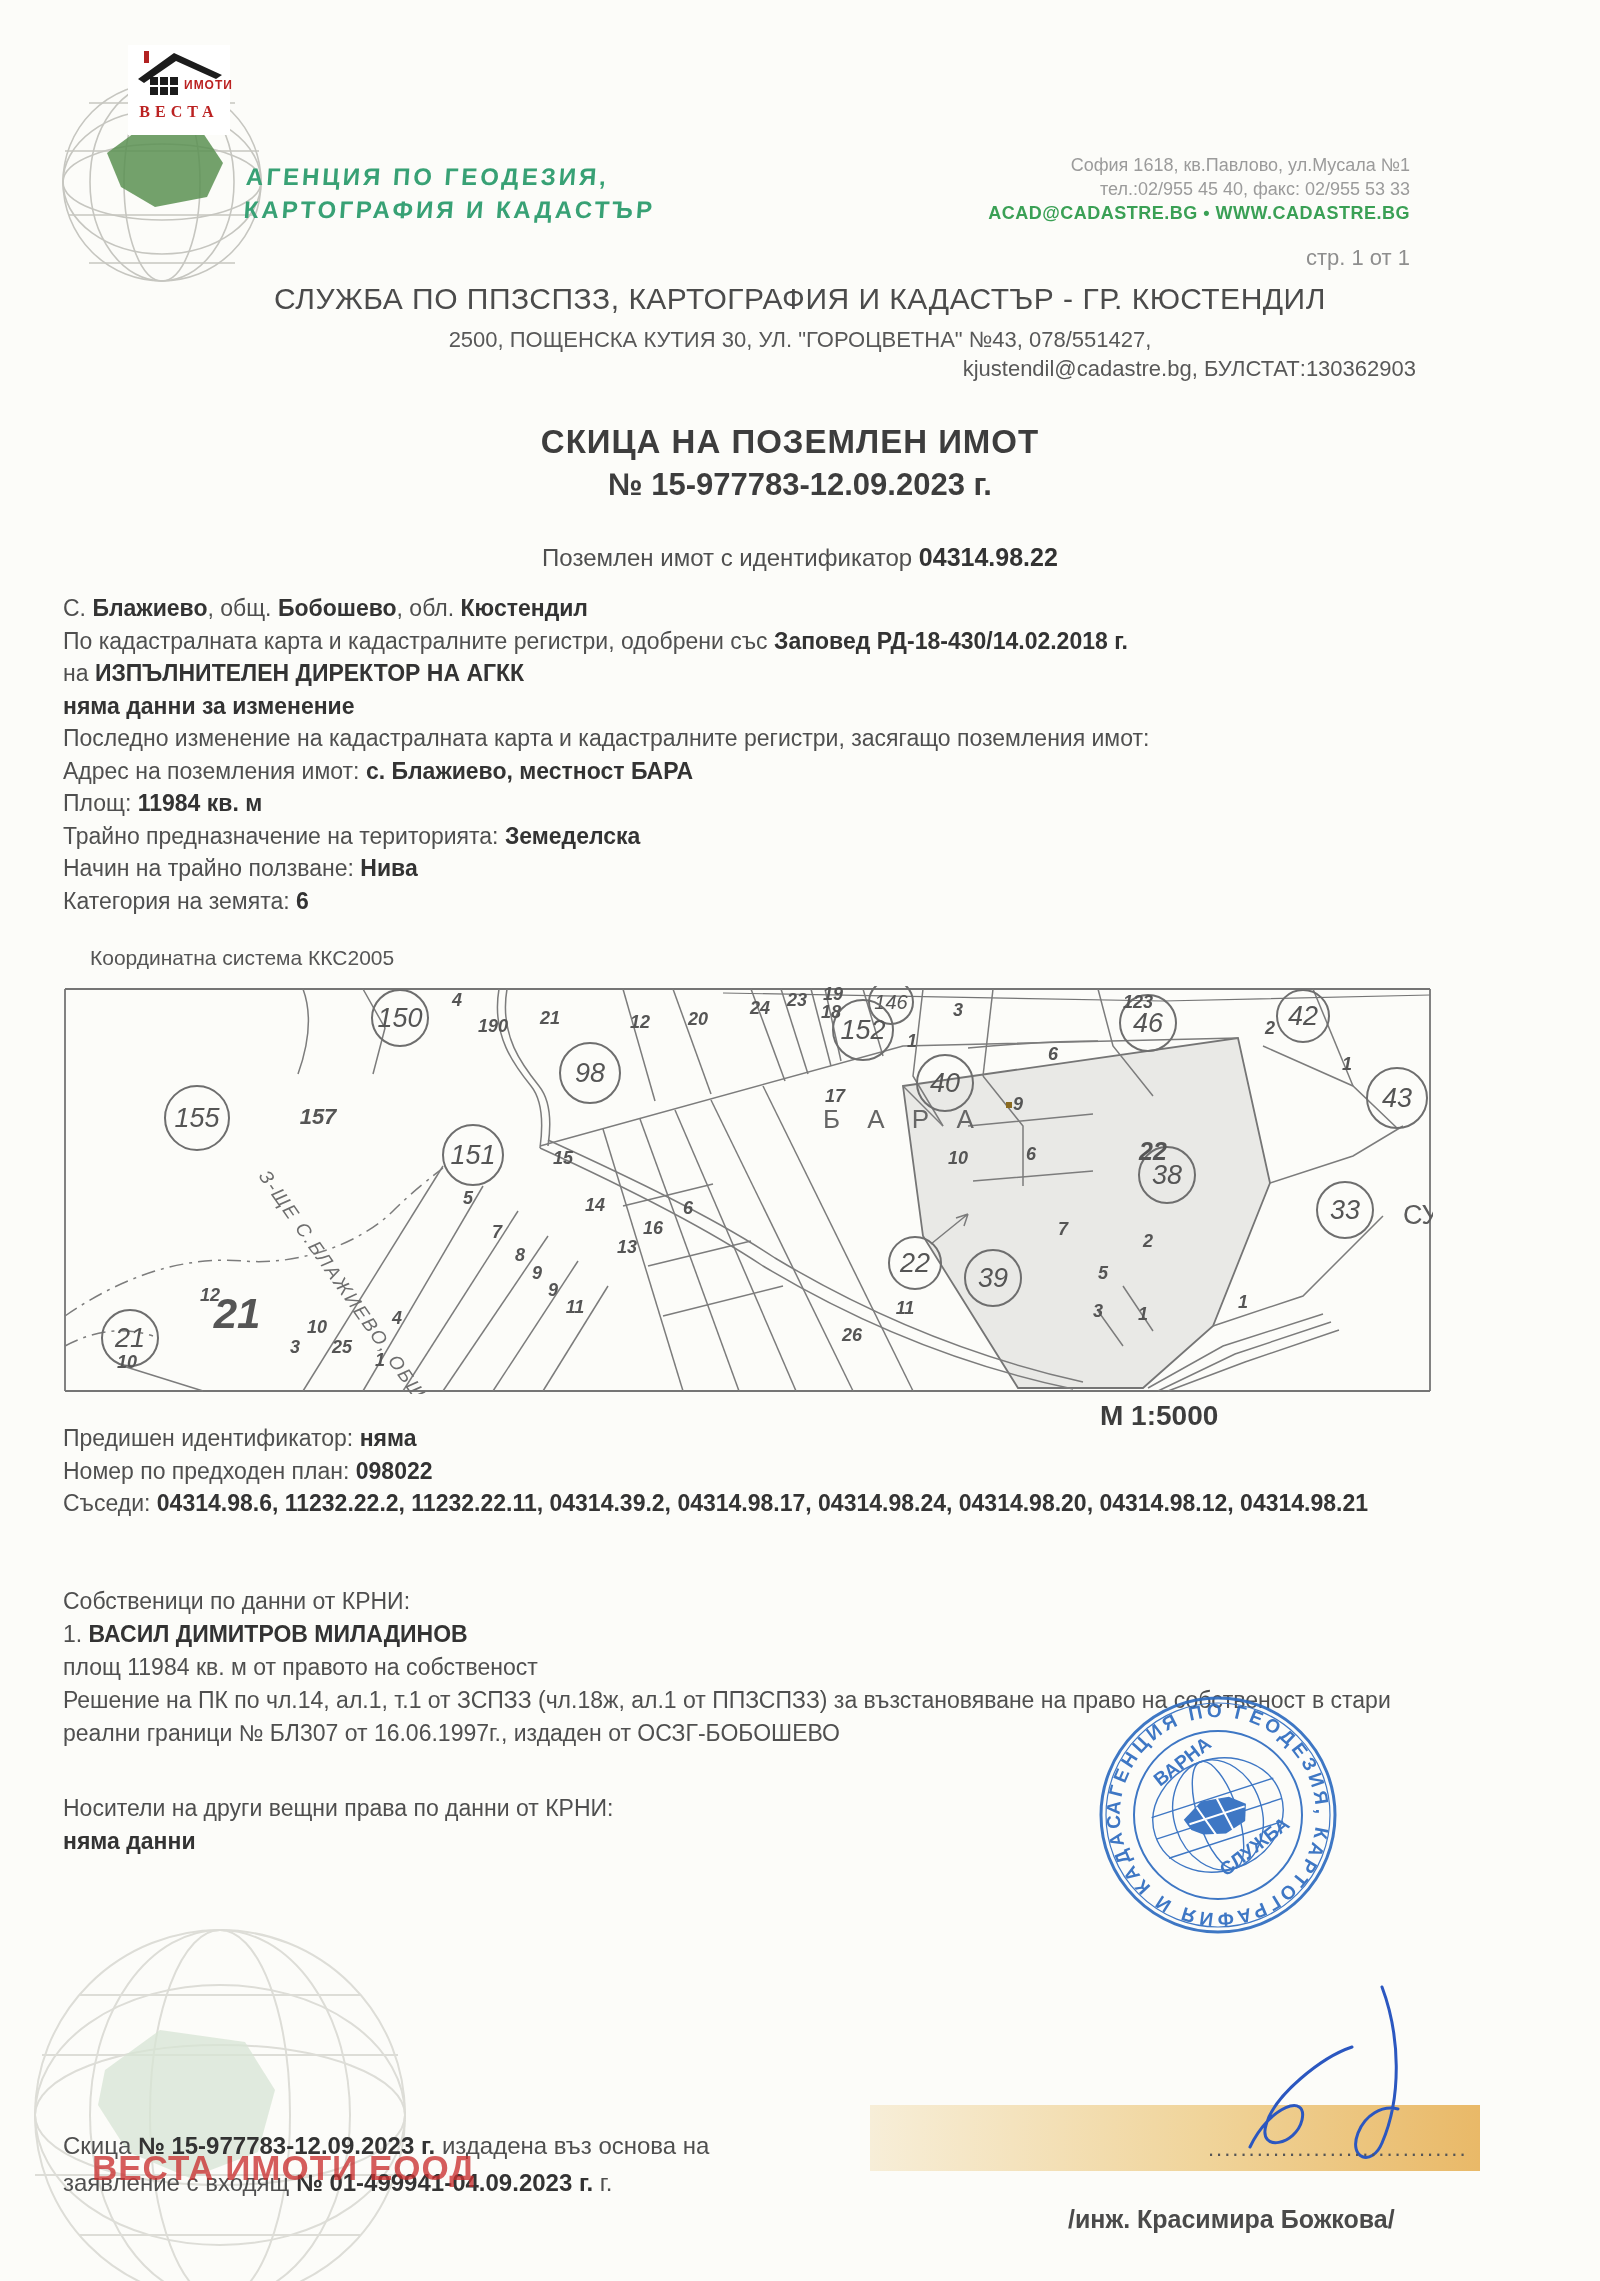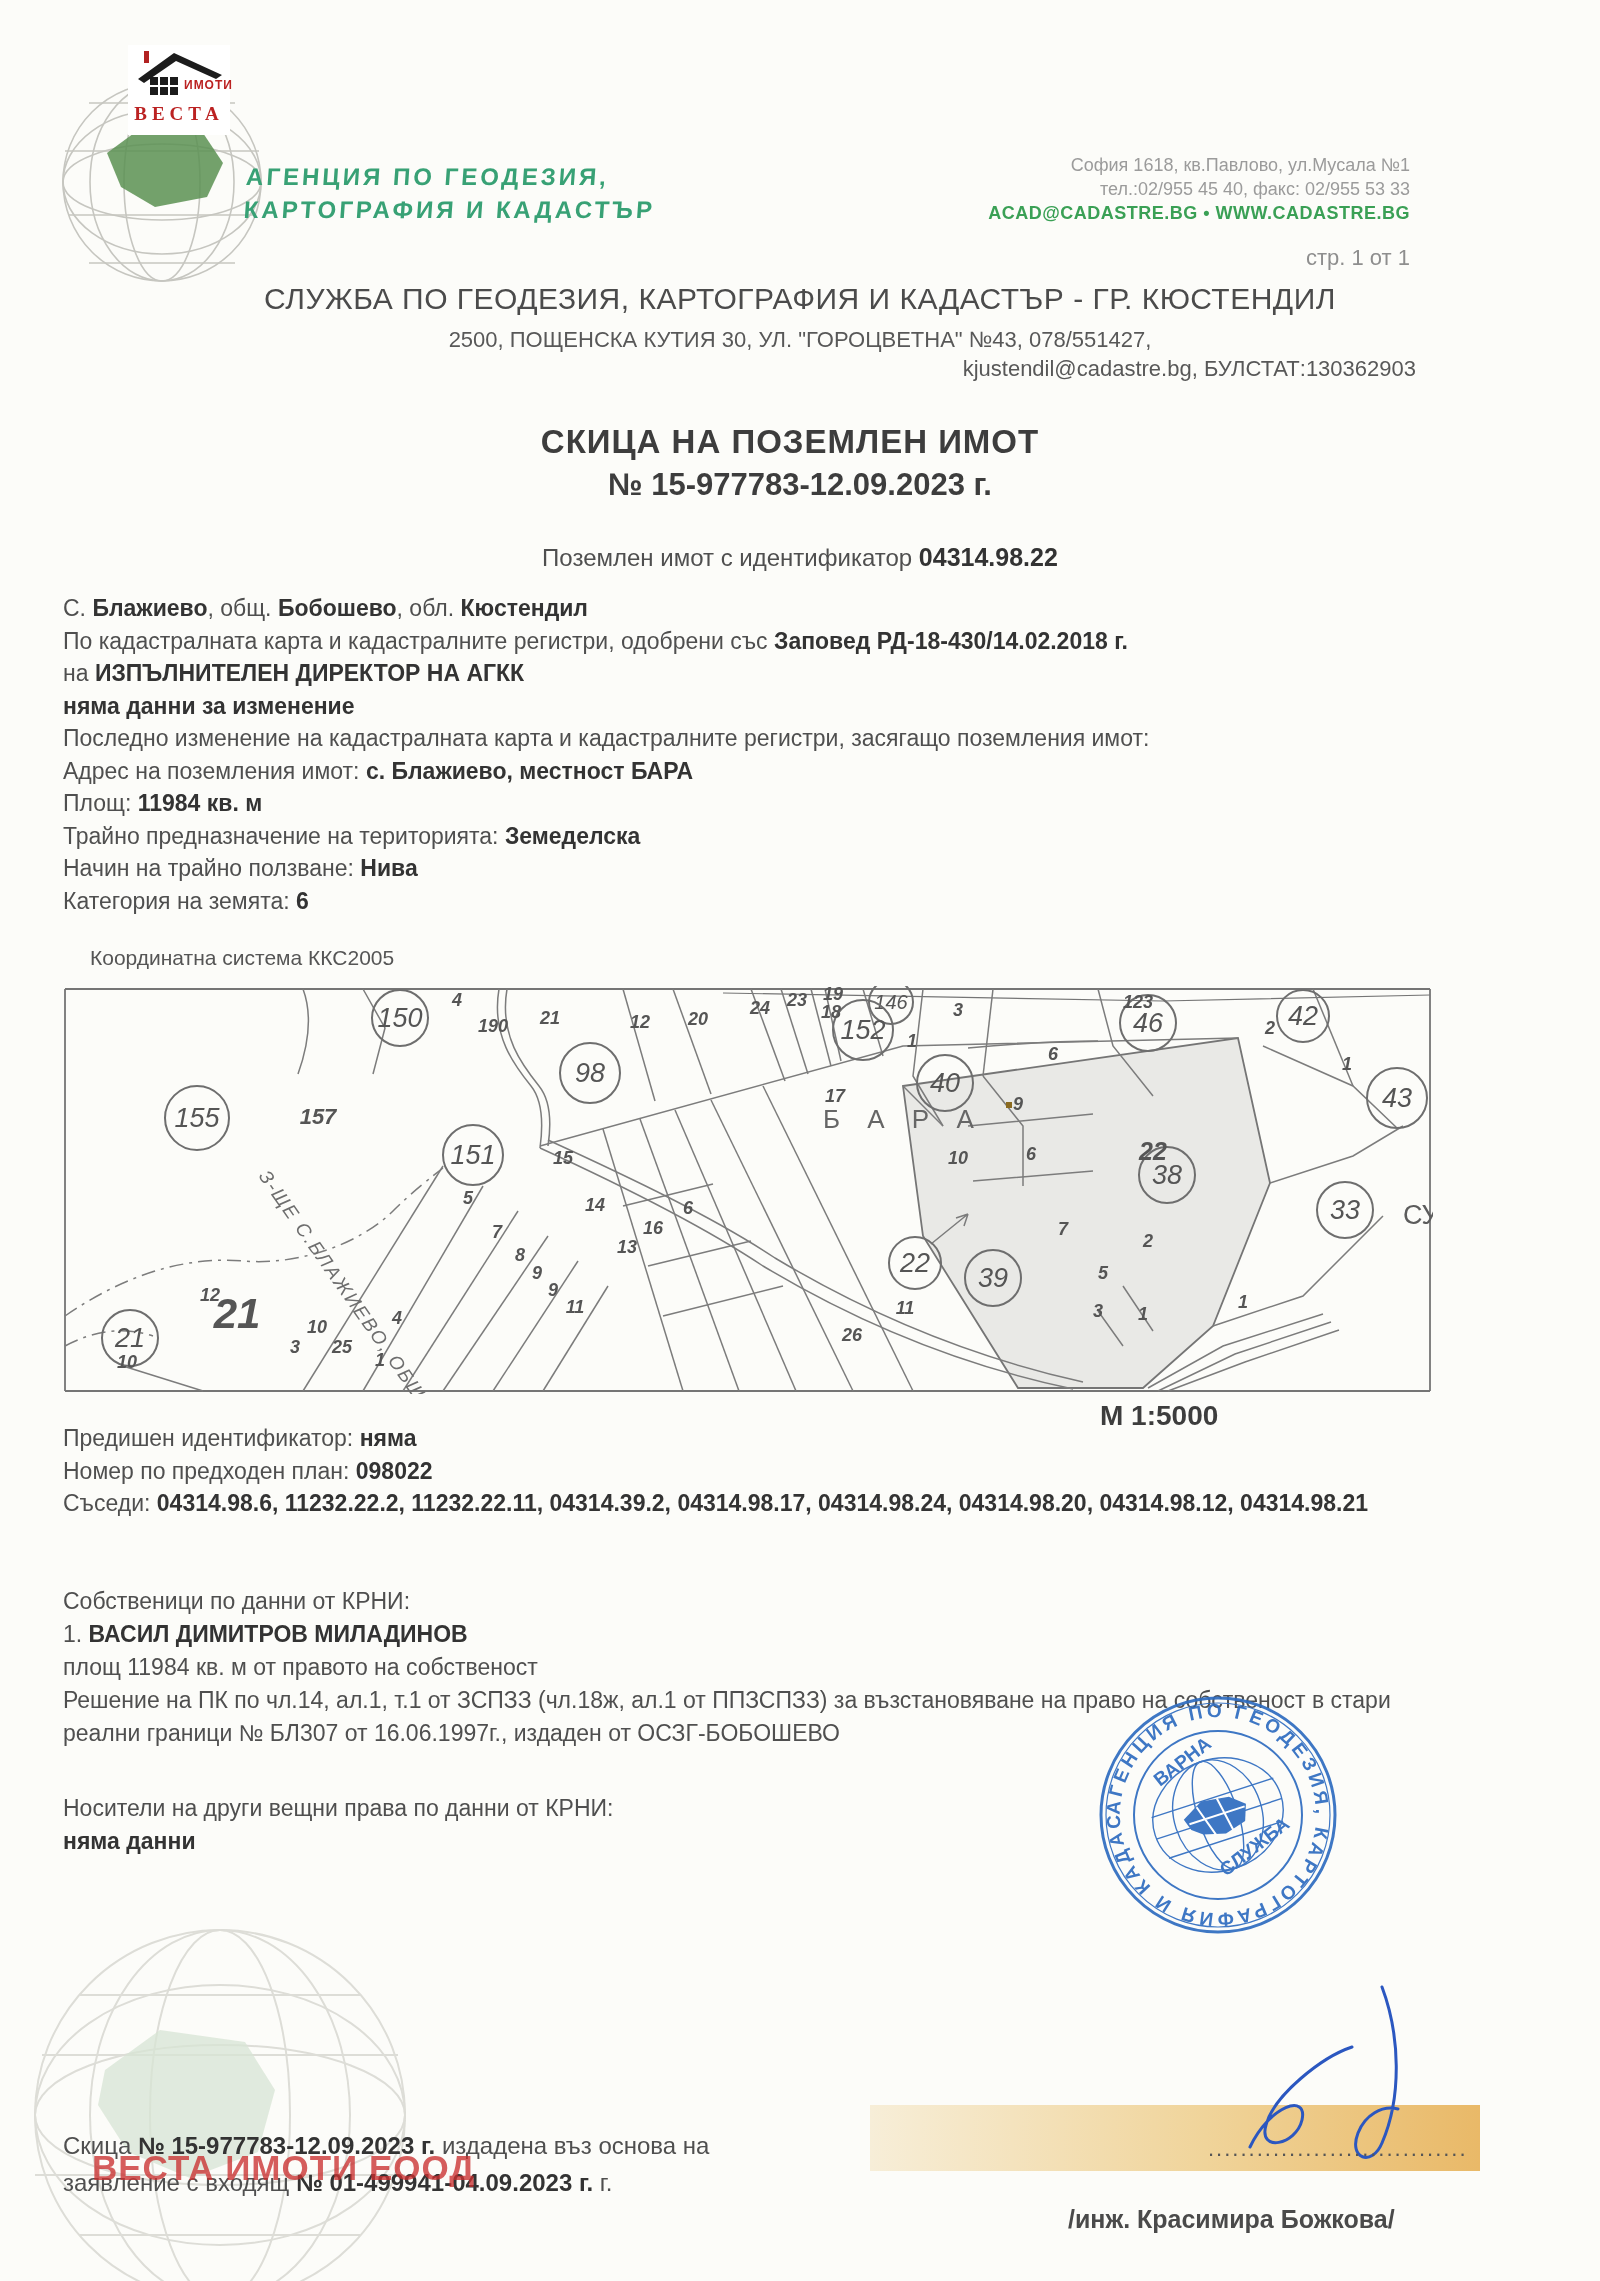--- a/index.html
+++ b/index.html
@@ -41,21 +41,21 @@
               background:linear-gradient(90deg,#f7eed8 0%,#f0d49a 55%,#e9b968 100%);}
   .issued{left:63px;top:2132px;font-size:24px;}
   .request{left:63px;top:2169px;font-size:24px;}
   .wm-red{left:92px;top:2148px;font-size:35px;font-weight:bold;color:rgba(201,48,48,.78);letter-spacing:1px;}
   .dots{left:1208px;top:2136px;font-size:22px;letter-spacing:2px;color:#555;}
   .signer{left:1068px;top:2205px;font-size:25px;font-weight:600;color:#4a4a4a;}
   
   .vesta{left:128px;top:45px;width:102px;height:90px;background:#fff;text-align:center;}
   .vesta .imoti{position:absolute;left:56px;top:33px;font-size:12px;font-weight:bold;color:#b22;letter-spacing:1px;}
   .vesta .vname{position:absolute;left:0;top:58px;width:102px;font-family:"Liberation Serif","DejaVu Serif",serif;
-                font-size:19px;font-weight:bold;color:#b22;letter-spacing:5px;}
+                font-size:16px;font-weight:bold;color:#b22;letter-spacing:5px;}
   svg text{font-family:"Liberation Sans","DejaVu Sans",sans-serif;}
 </style>
 </head>
 <body>
 
 <div class="page">
 
   <svg class="abs" style="left:55px;top:55px;" width="215" height="255" viewBox="0 0 215 255">
     <g stroke="#c6c6c0" stroke-width="1.6" fill="none">
       <circle cx="107" cy="127" r="99"></circle>
@@ -90,21 +90,21 @@
     <div>АГЕНЦИЯ ПО ГЕОДЕЗИЯ,</div>
     <div>КАРТОГРАФИЯ И КАДАСТЪР</div>
   </div>
   <div class="abs contact">
     <div>София 1618, кв.Павлово, ул.Мусала №1</div>
     <div>тел.:02/955 45 40, факс: 02/955 53 33</div>
     <div class="web">ACAD@CADASTRE.BG • WWW.CADASTRE.BG</div>
   </div>
   <div class="abs pagelabel">стр. 1 от 1</div>
 
-  <div class="abs office-title">СЛУЖБА ПО ГЕОДЕЗИЯ, КАРТОГРАФИЯ И КАДАСТЪР - ГР. КЮСТЕНДИЛ</div>
+  <div class="abs office-title">СЛУЖБА ПО ППЗСПЗЗ, КАРТОГРАФИЯ И КАДАСТЪР - ГР. КЮСТЕНДИЛ</div>
   <div class="abs office-addr">2500, ПОЩЕНСКА КУТИЯ 30, УЛ. "ГОРОЦВЕТНА" №43, 078/551427,</div>
   <div class="abs office-mail">kjustendil@cadastre.bg, БУЛСТАТ:130362903</div>
 
   <div class="abs doc-title">СКИЦА НА ПОЗЕМЛЕН ИМОТ</div>
   <div class="abs doc-num">№ 15-977783-12.09.2023 г.</div>
   <div class="abs prop-line">
     <span>Поземлен имот с  идентификатор </span><b>04314.98.22</b>
   </div>
 
   <div class="abs details">

